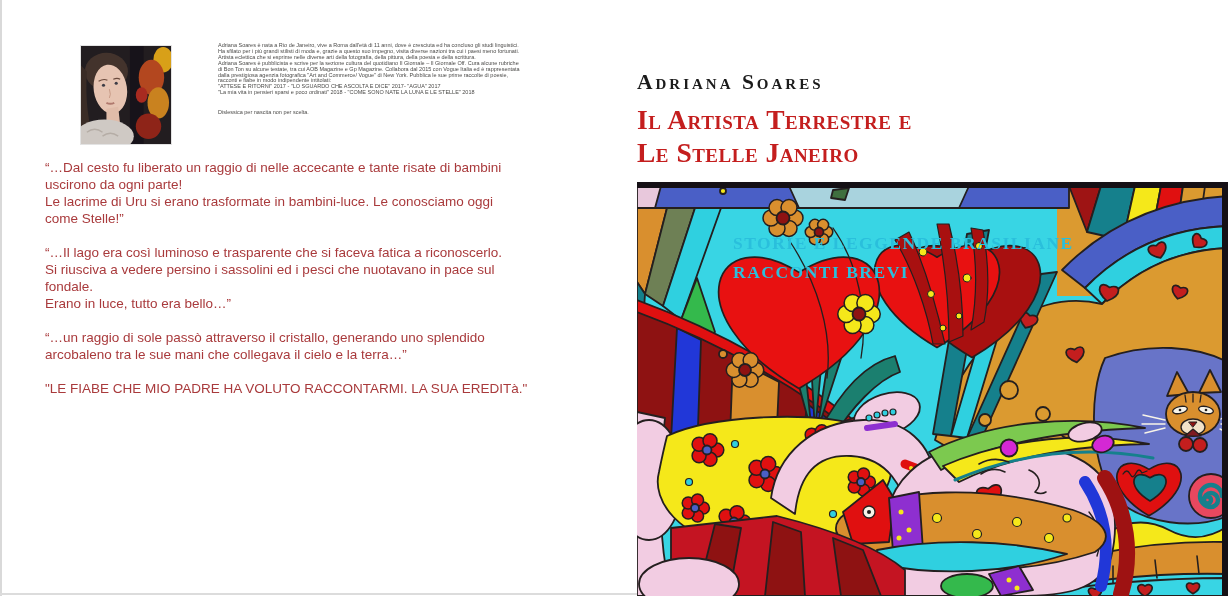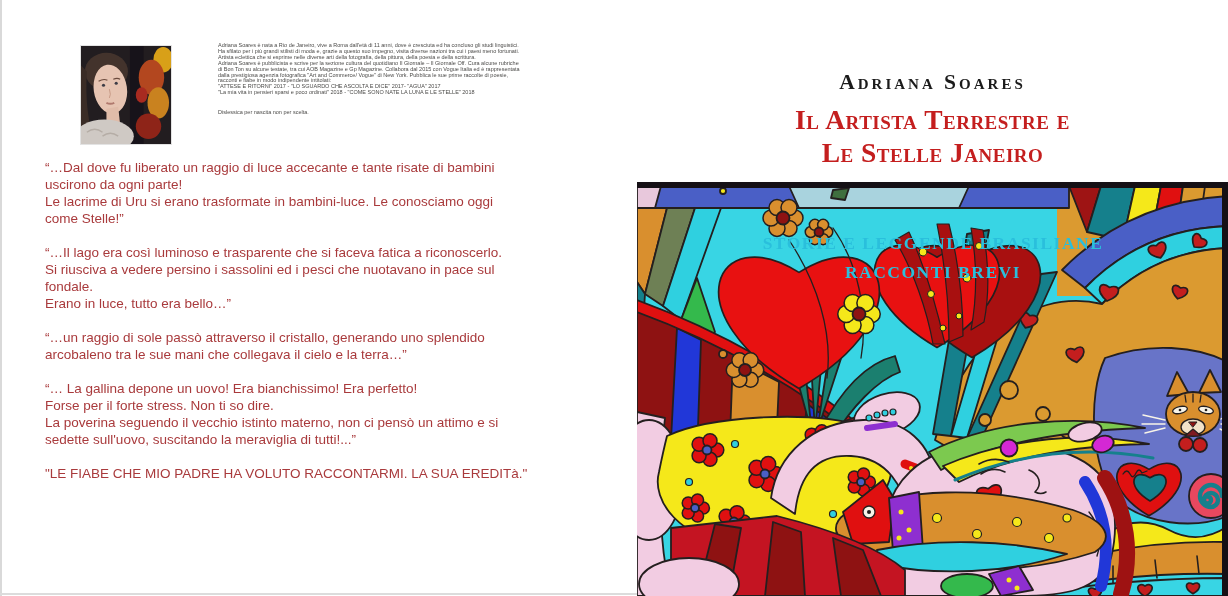--- a/index.html
+++ b/index.html
@@ -23,37 +23,37 @@
   }
   .quotes{
     position:absolute;left:45px;top:159px;width:548px;
     color:var(--quote-red,#a93a3c);
     font-size:13.5px;line-height:17px;
   }
   .quotes p{margin:0 0 17px 0;white-space:pre-line;}
   .quotes p:last-child{margin-bottom:0;}
 
   
-  .cover-text{position:absolute;left:637px;top:70px;width:591px;text-align:center;}
+  .cover-text{position:absolute;left:637px;top:70px;width:591px;}
   .cover-author{
     font-family:"Liberation Serif",serif;font-variant:small-caps;font-weight:bold;
     font-size:21.5px;letter-spacing:3px;color:#1b1b1b;margin:0;
   }
   .cover-title{
     font-family:"Liberation Serif",serif;font-variant:small-caps;font-weight:bold;
     font-size:27.5px;line-height:33px;letter-spacing:0.5px;
     color:var(--title-red,#c41e1e);margin:8px 0 0 0;
   }
   .cover-art{position:absolute;left:637px;top:182px;width:591px;height:414px;}
   .cover-art svg{display:block;width:591px;height:414px;}
   .cover-subtitle{
     position:absolute;left:96px;top:47px;width:400px;
     font-family:"Liberation Serif",serif;font-weight:bold;
     font-size:17.5px;line-height:29px;letter-spacing:1.5px;
-    color:var(--subtitle-cyan,#2abfdc);white-space:pre-line;z-index:2;text-align:center;
+    color:var(--subtitle-cyan,#2abfdc);white-space:pre-line;z-index:2;
   }
 </style>
 </head>
 <body>
 
 <div class="page-edge-left"></div>
 <div class="page-edge-bottom"></div>
 
 <div class="author-photo">
   <svg viewBox="0 0 92 100" preserveAspectRatio="none">
@@ -83,34 +83,30 @@
 Artista eclettica che si esprime nelle diverse arti della fotografia, della pittura, della poesia e della scrittura.
 Adriana Soares è pubblicista e scrive per la sezione cultura del quotidiano Il Giornale – Il Giornale Off. Cura alcune rubriche
 di Bon Ton su alcune testate, tra cui AOB Magazine e Gp Magazine. Collabora dal 2015 con Vogue Italia ed è rappresentata
 dalla prestigiosa agenzia fotografica "Art and Commerce/ Vogue" di New York.  Pubblica le sue prime raccolte di poesie,
 racconti e fiabe in modo indipendente intitolati:
 "ATTESE E RITORNI" 2017 - "LO SGUARDO CHE ASCOLTA E DICE" 2017- "AGUA"  2017
 "La mia vita in pensieri sparsi e poco ordinati" 2018 - "COME SONO NATE LA LUNA E LE STELLE" 2018</div>
 <div class="bio-note">Dislessica per nascita non per scelta.</div>
 
 <div class="quotes">
-  <p>“…Dal dove fu liberato un raggio di luce accecante e tante risate di bambini
+  <p>“…Dal cesto fu liberato un raggio di nelle accecante e tante risate di bambini
 uscirono da ogni parte!
 Le lacrime di Uru si erano trasformate in bambini-luce. Le conosciamo oggi
 come Stelle!”</p>
   <p>“…Il lago era così luminoso e trasparente che si faceva fatica a riconoscerlo.
 Si riusciva a vedere persino i sassolini ed i pesci che nuotavano in pace sul
 fondale.
 Erano in luce, tutto era bello…”</p>
   <p>“…un raggio di sole passò attraverso il cristallo, generando uno splendido
 arcobaleno tra le sue mani che collegava il cielo e la terra…”</p>
-  <p>“… La gallina depone un uovo! Era bianchissimo! Era perfetto!
-Forse per il forte stress. Non ti so dire.
-La poverina seguendo il vecchio istinto materno, non ci pensò un attimo e si
-sedette sull'uovo, suscitando la meraviglia di tutti!...”</p>
   <p>"LE FIABE CHE MIO PADRE HA VOLUTO RACCONTARMI. LA SUA EREDITà."</p>
 </div>
 
 <div class="cover-text">
   <div class="cover-author">Adriana Soares</div>
   <div class="cover-title">
     <div>Il Artista Terrestre e</div>
     <div>Le Stelle Janeiro</div>
   </div>
 </div>

